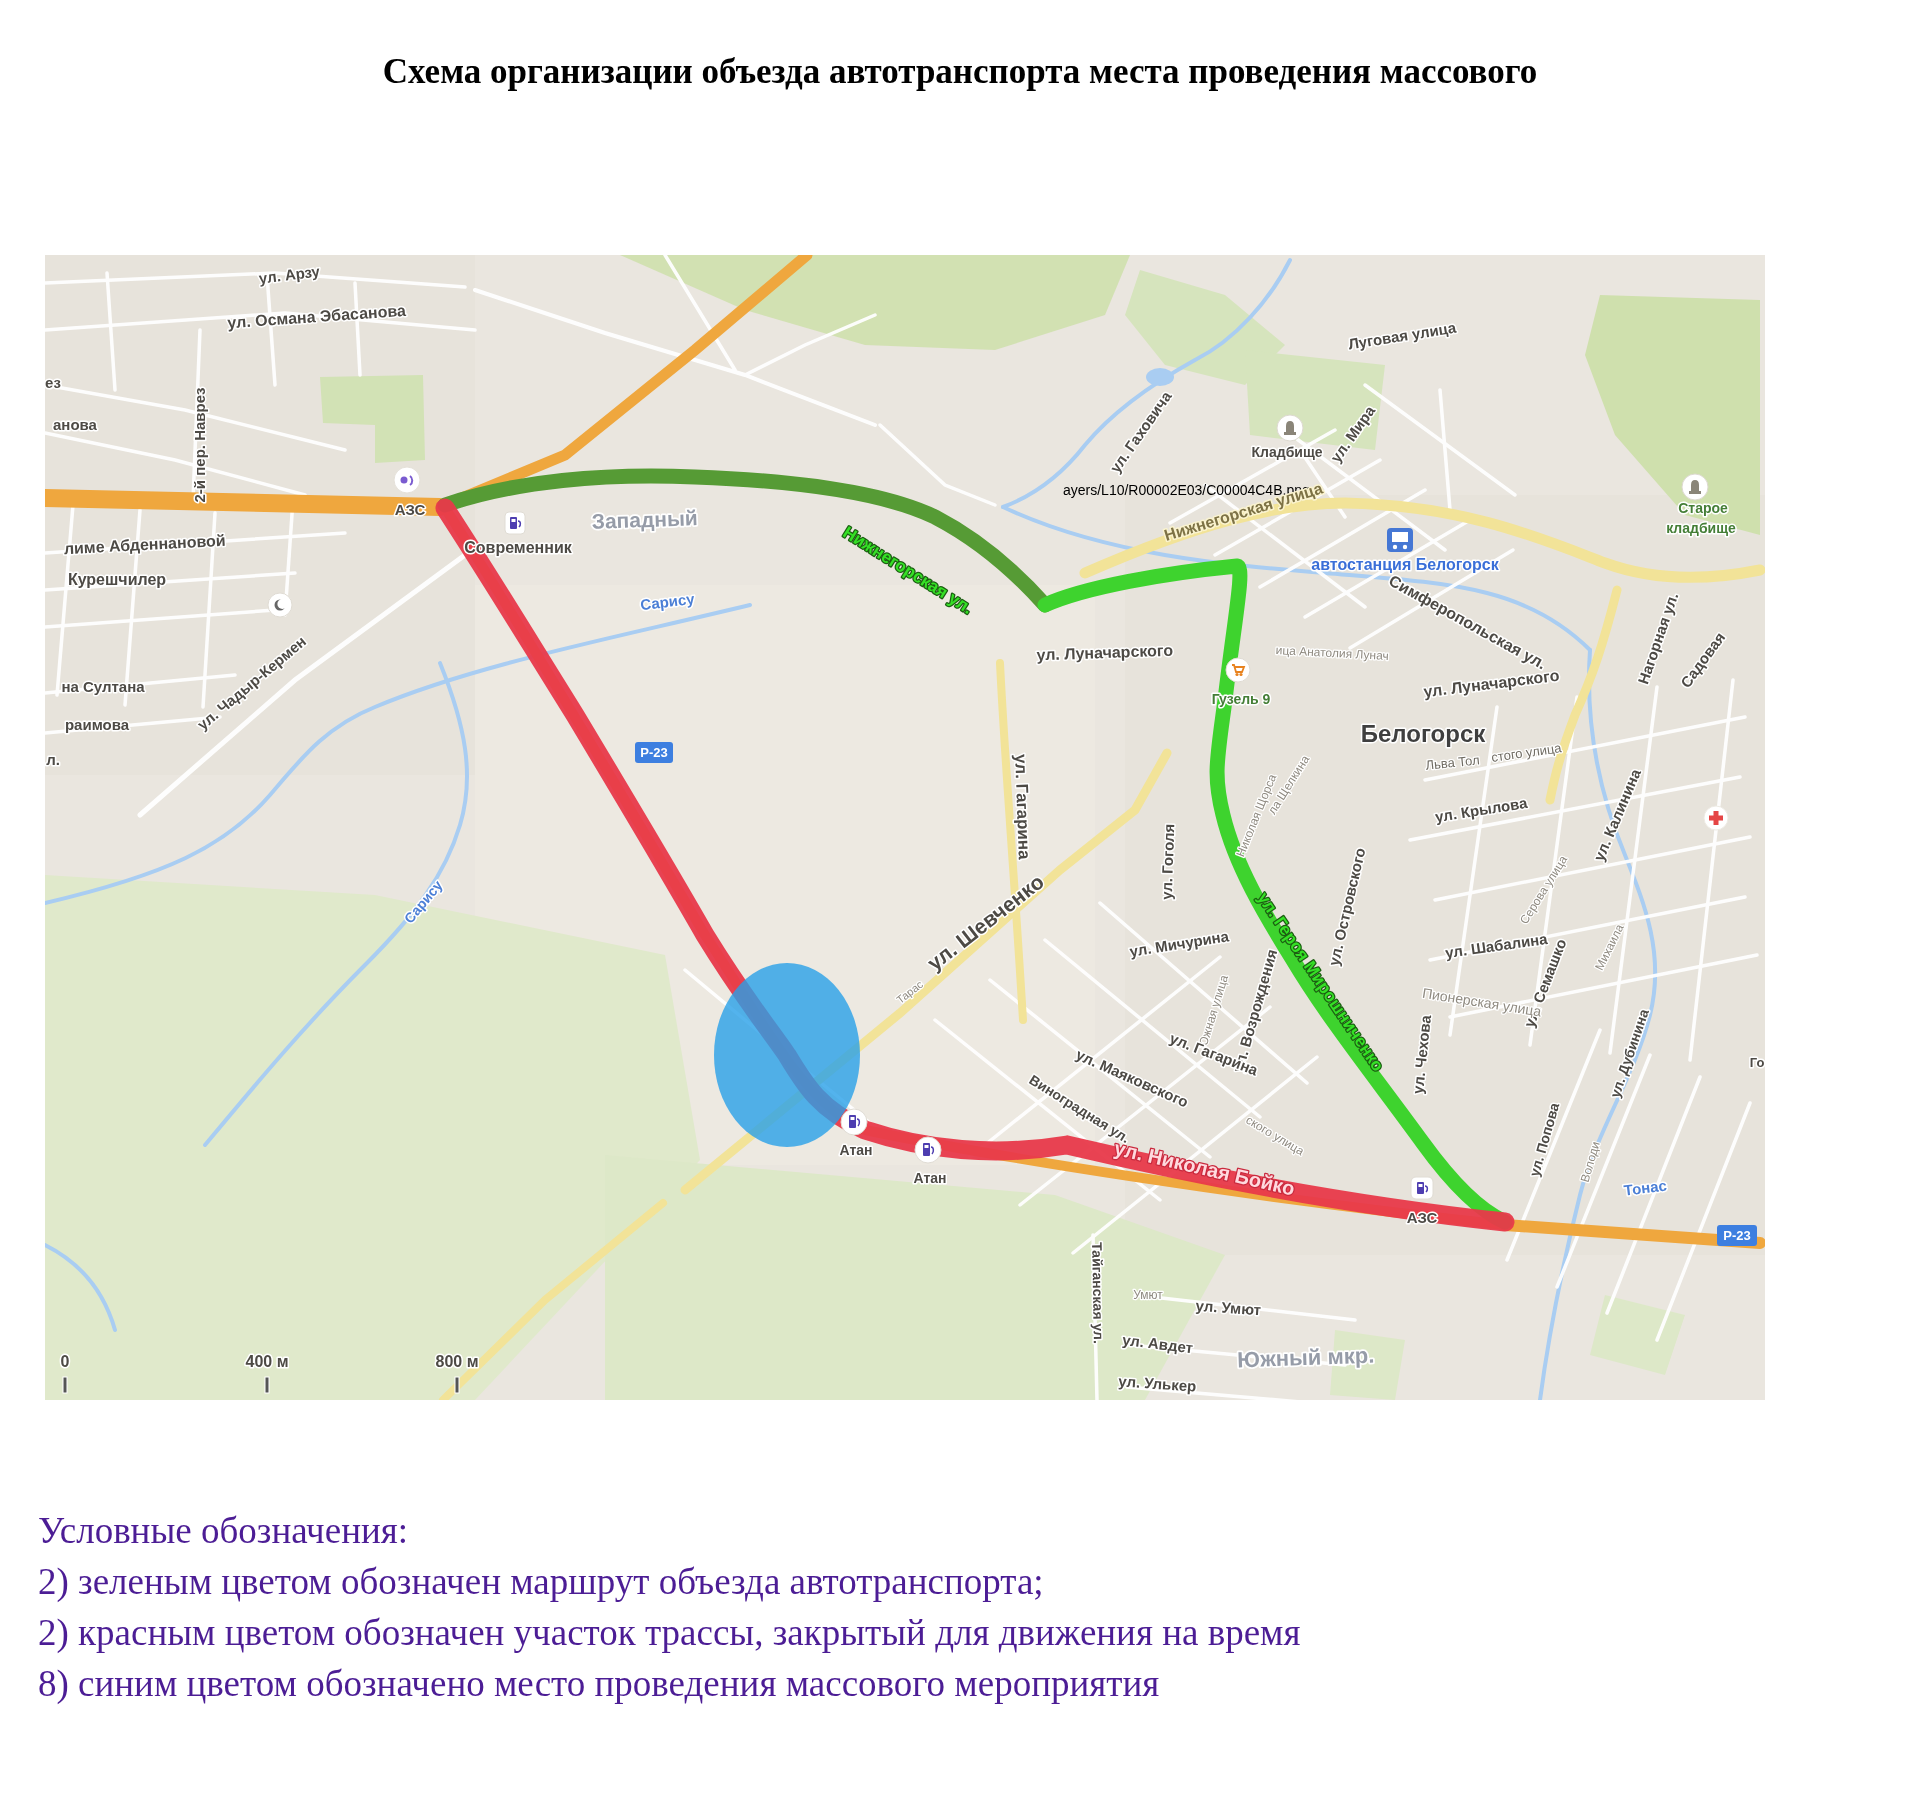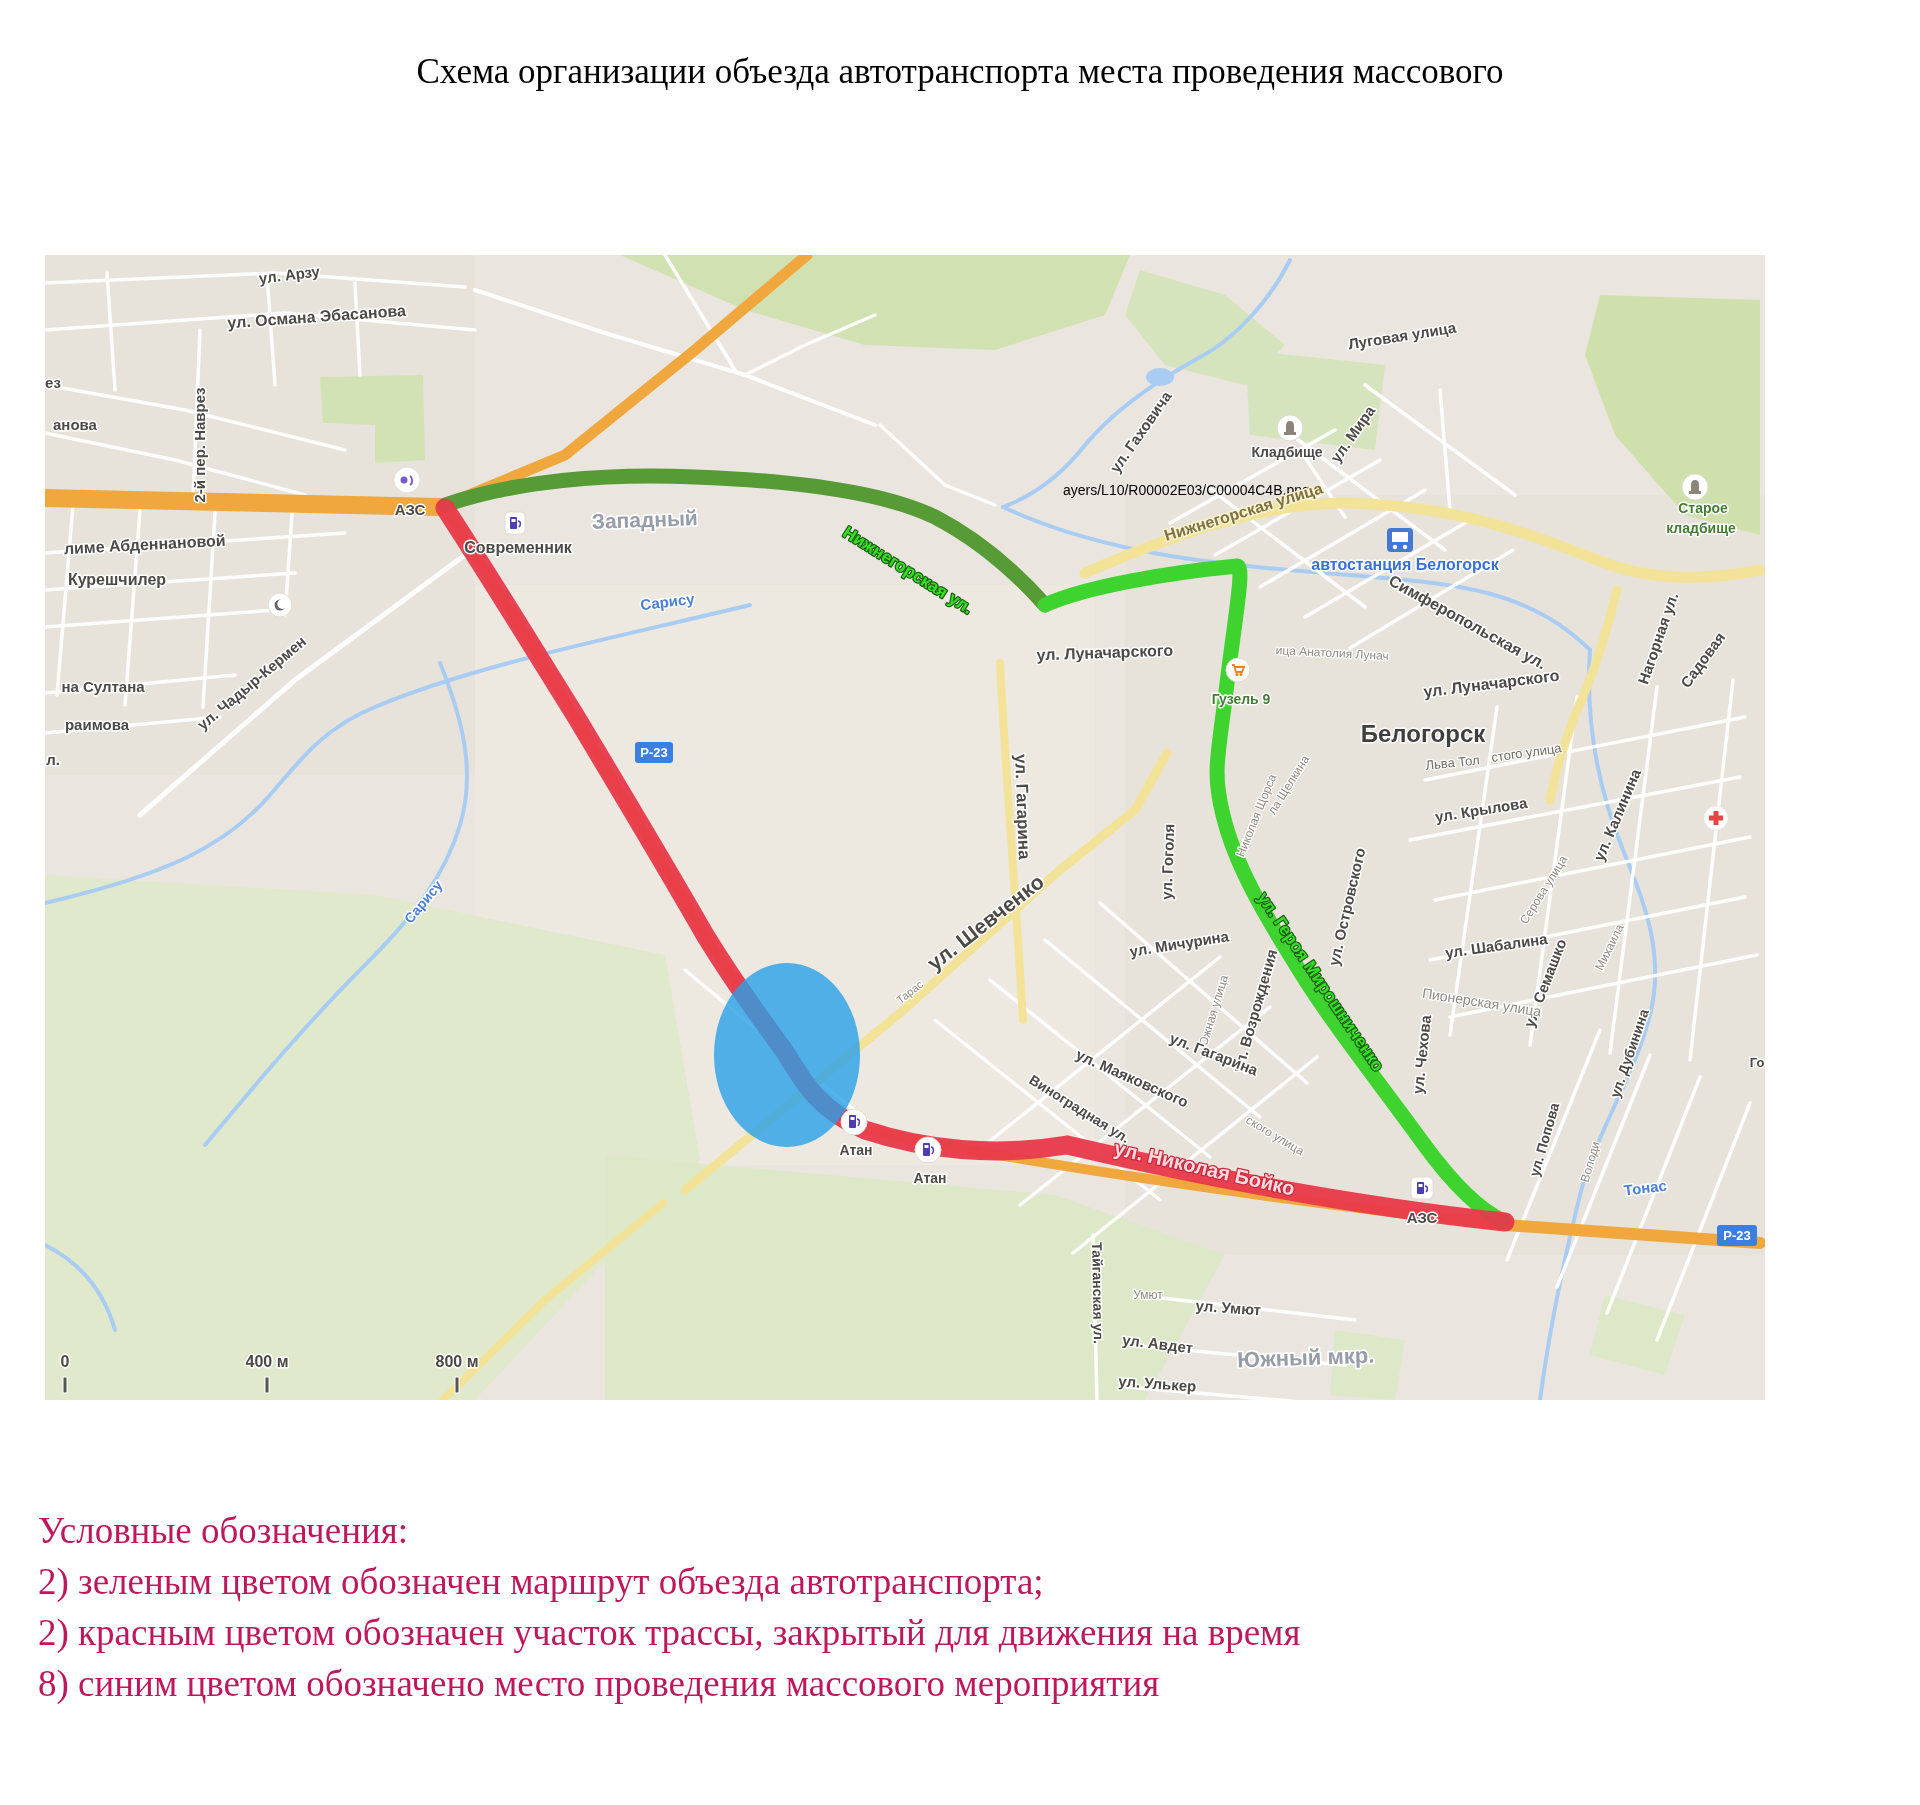--- a/index.html
+++ b/index.html
@@ -1,19 +1,19 @@
 <!DOCTYPE html>
 <html><head>
 <meta charset="utf-8">
 <style>
   html,body{margin:0;padding:0;background:#ffffff;}
   body{width:1920px;height:1805px;position:relative;font-family:"Liberation Serif",serif;}
-  .title-block{position:absolute;top:46px;left:0;width:1920px;text-align:center;font-weight:normal;font-size:35px;line-height:52px;color:#000;}
+  .title-block{position:absolute;top:46px;left:0;width:1920px;text-align:center;font-weight:bold;font-size:35px;line-height:52px;color:#000;}
   .map-wrap{position:absolute;left:45px;top:255px;width:1720px;height:1145px;background:#eae6df;overflow:hidden;}
-  .legend-block{position:absolute;left:38px;top:1505px;width:1840px;font-size:37px;line-height:51px;color:#be185d;}
+  .legend-block{position:absolute;left:38px;top:1505px;width:1840px;font-size:37px;line-height:51px;color:#4c1d95;}
   svg{display:block;}
   
   .t{font-family:"Liberation Sans",sans-serif;fill:#4d4a45;font-weight:bold;text-anchor:middle;paint-order:stroke;stroke:#ffffff;stroke-width:3px;stroke-linejoin:round;}
   .water{fill:#4b7fd6;}
   .district{fill:#969ca8;stroke-width:3.5px;}
   .city{fill:#3f3f3f;}
   .faint{fill:#8f8a80;font-weight:normal;stroke-width:2.5px;}
   .faint2{fill:#6f6b62;font-weight:normal;stroke-width:2.5px;}
   .groad{fill:#35e026;stroke:#1c5f12;stroke-width:2.5px;}
   .yroad{fill:#7d7245;stroke:#faf3cf;}

